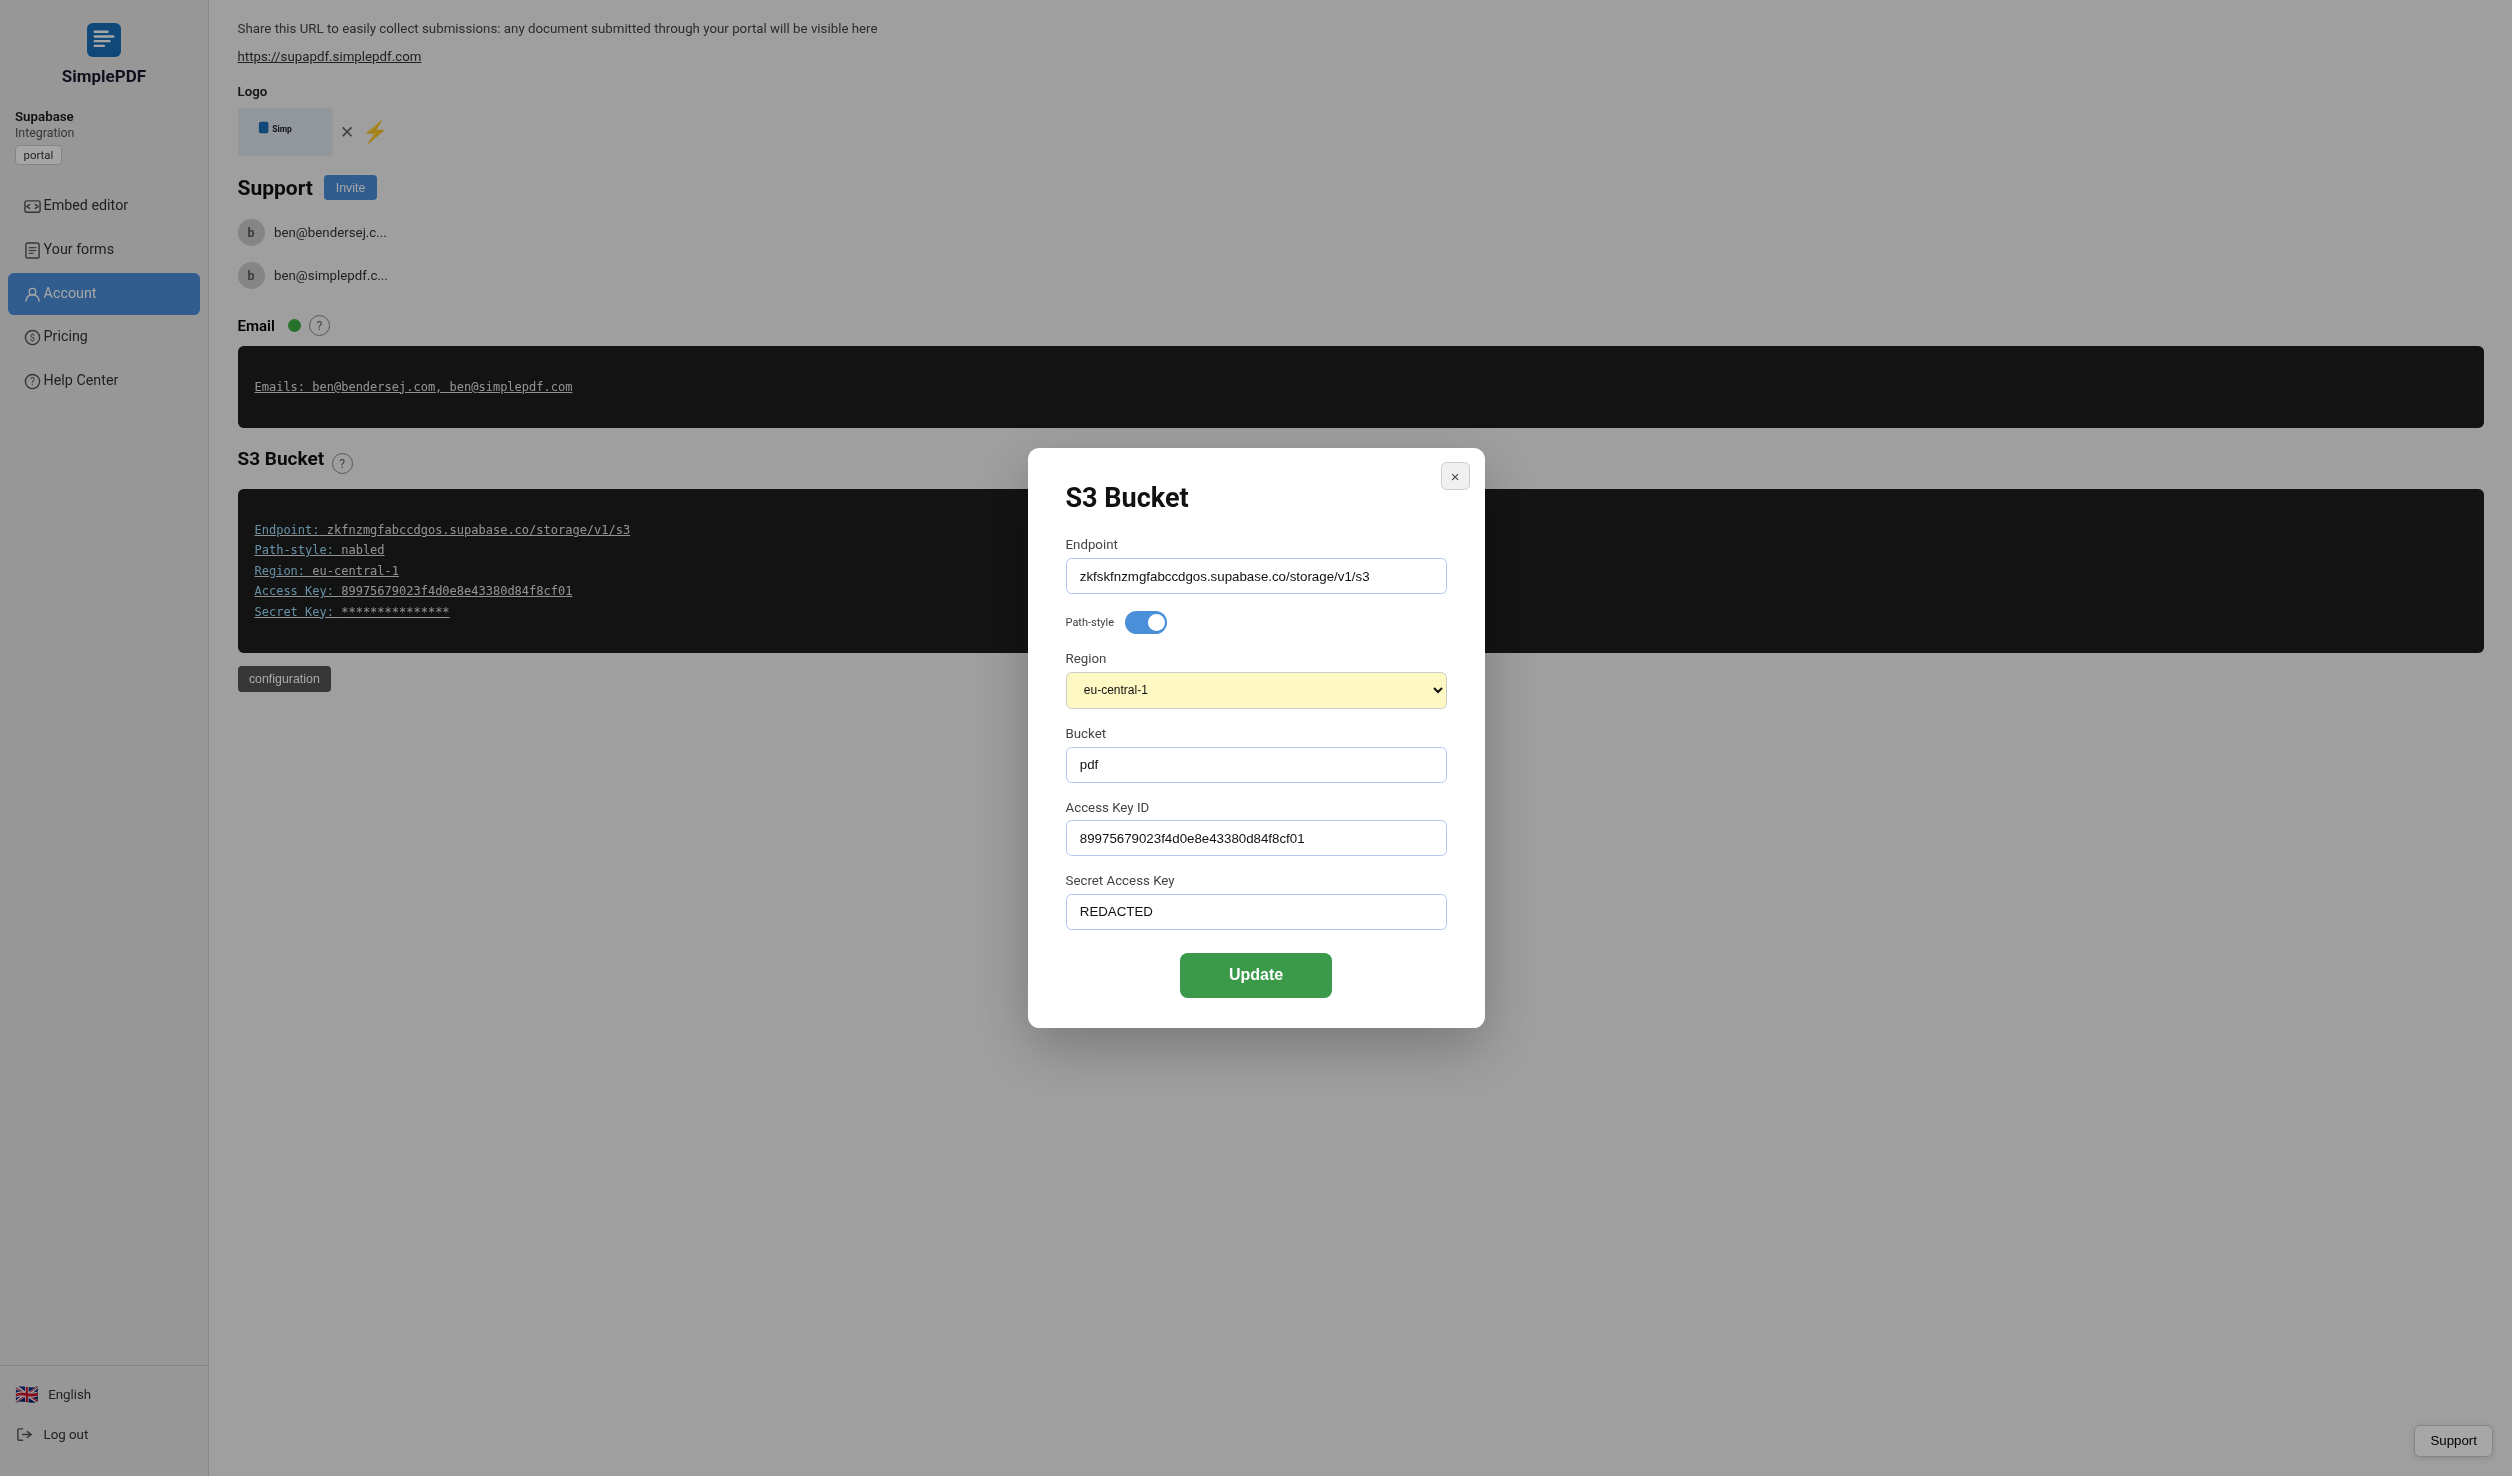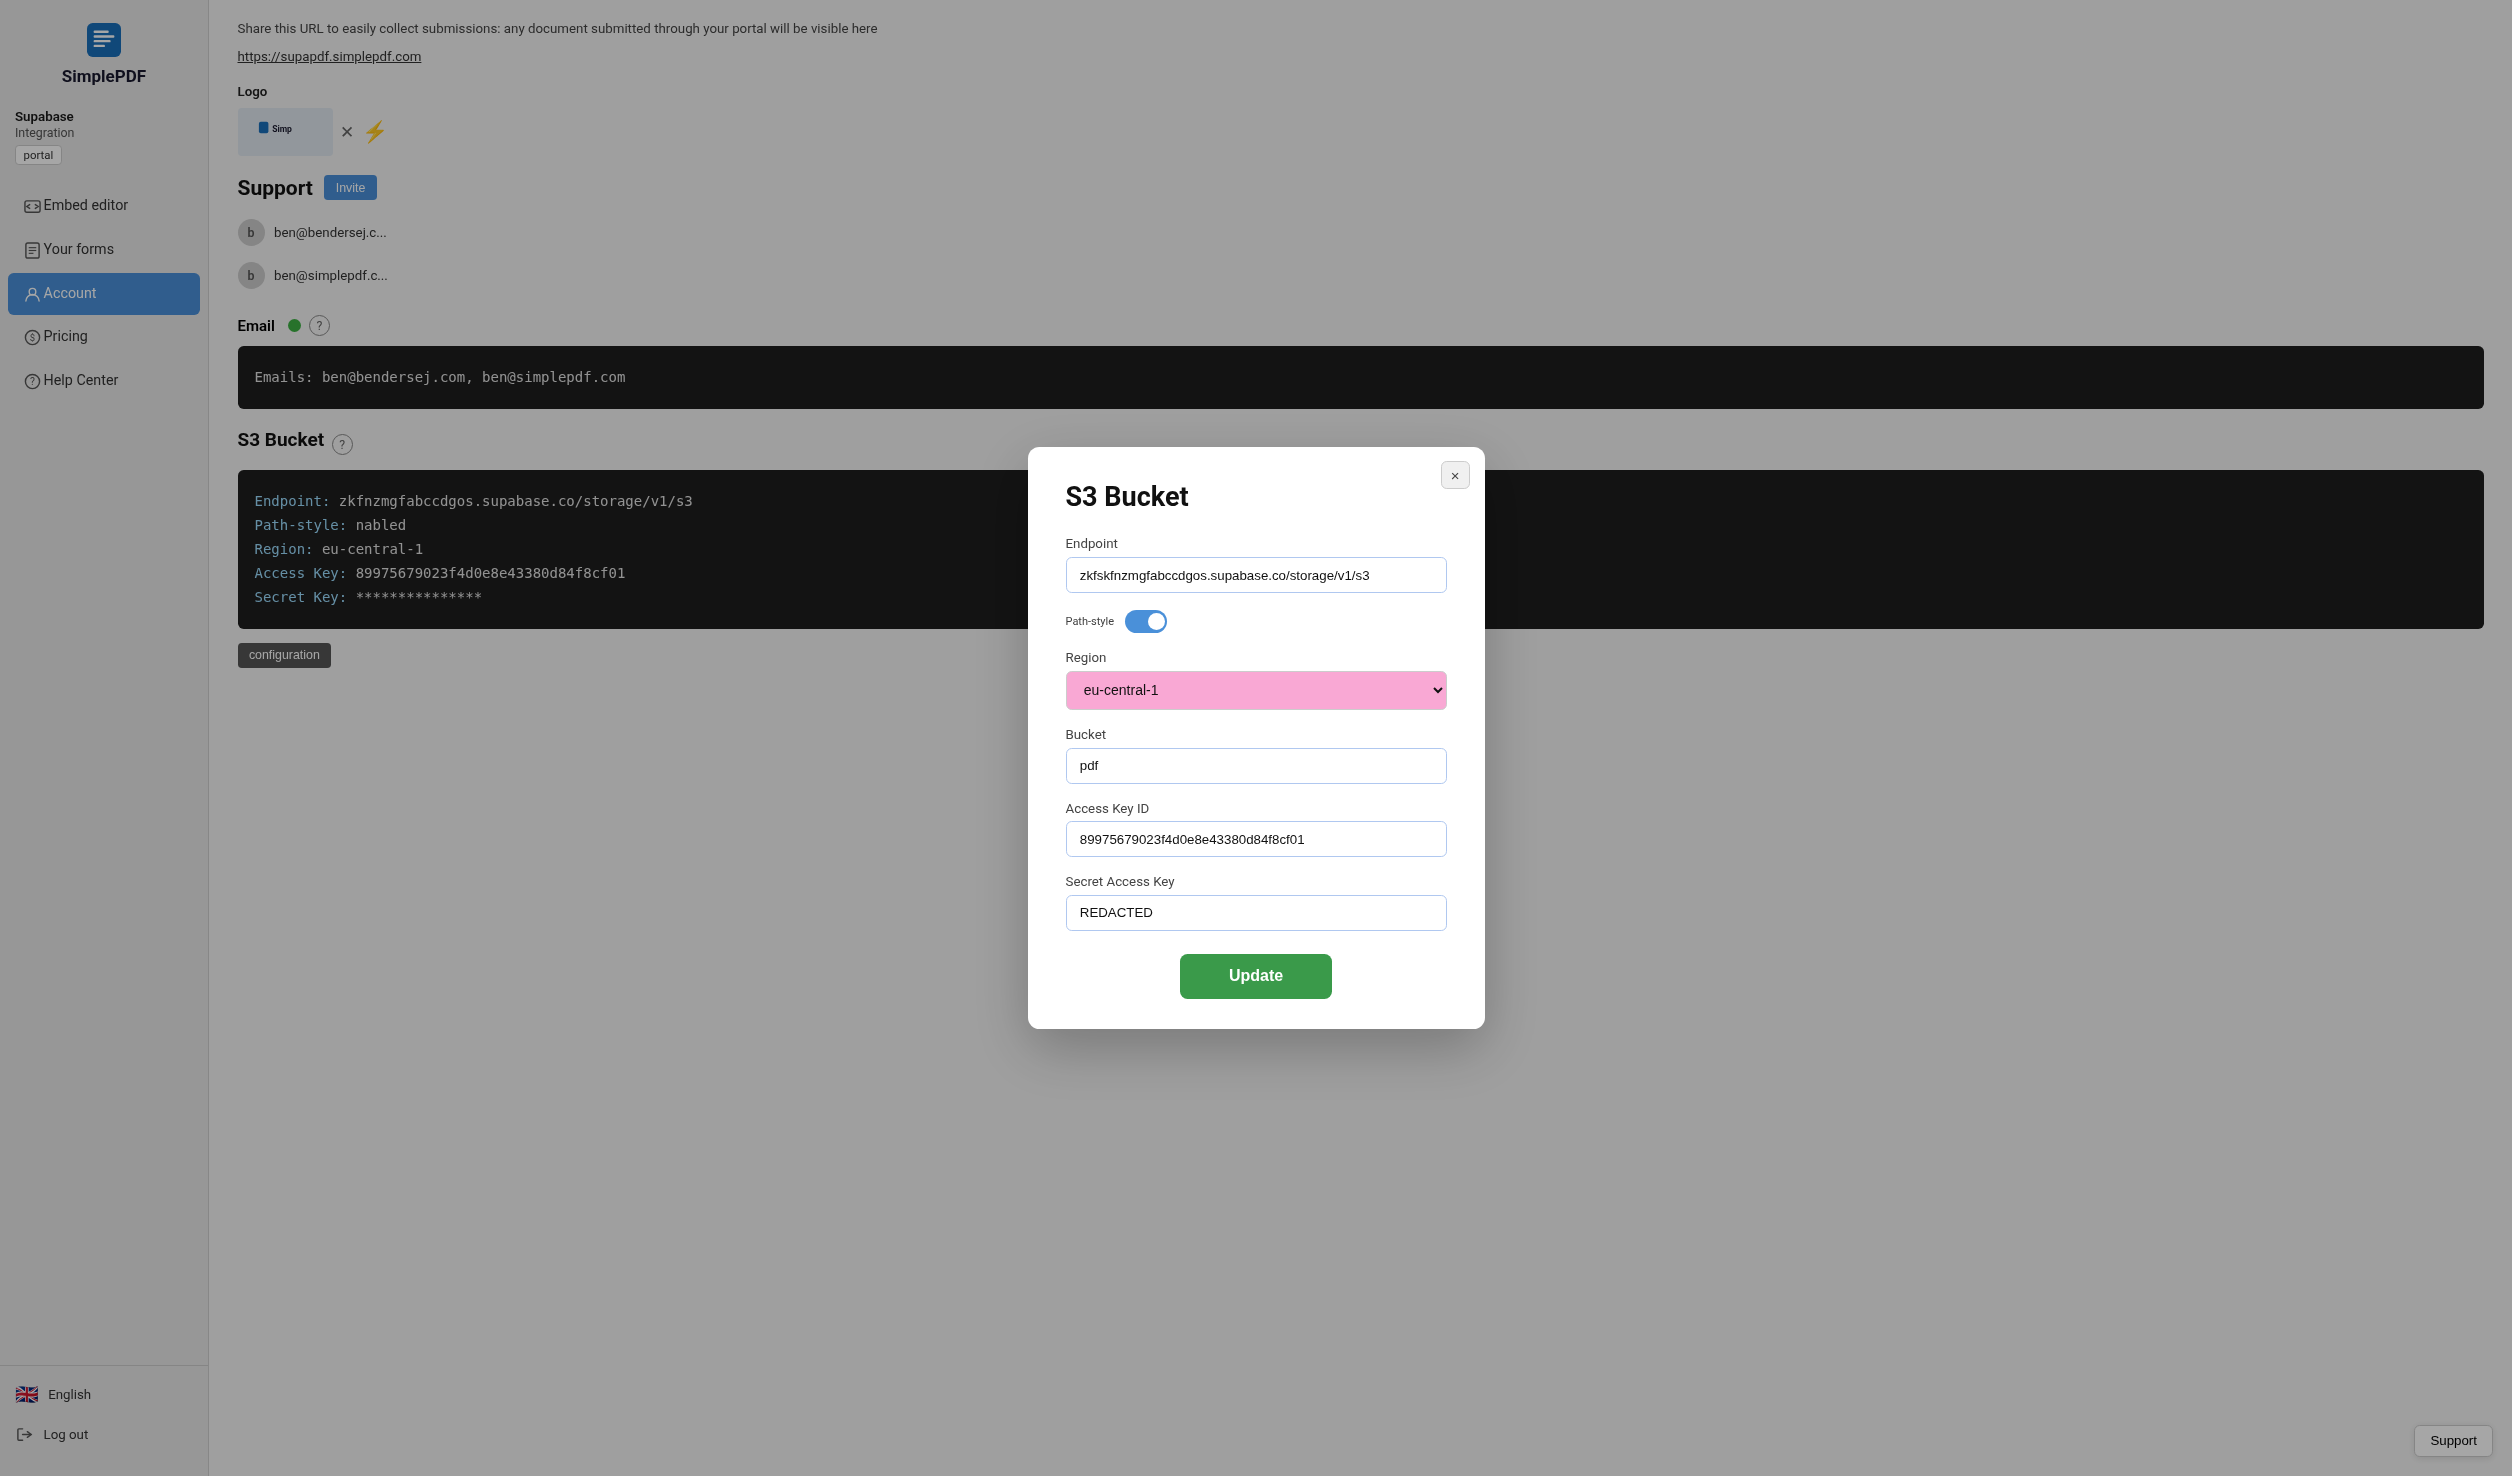--- a/index.html
+++ b/index.html
@@ -212,25 +212,26 @@
       justify-content: center;
       font-size: 12.4px;
       font-weight: 600;
       color: #555;
     }
 
     .dark-box {
       background: #1e1e1e;
       color: #e0e0e0;
       border-radius: 5.7px;
-      padding: 20px 17px;
+      padding: 31px 17px;
       font-family: monospace;
-      font-size: 14px;
+      font-size: 12px;
       margin-bottom: 13.3px;
       line-height: 1.7;
+      text-decoration: underline;
     }
     .dark-box .key { color: #9cdcfe; }
 
     .section-heading {
       font-size: 19px;
       font-weight: 700;
       color: #111;
       margin-bottom: 9.5px;
     }
 
@@ -312,23 +313,23 @@
       font-size: 13.3px;
       color: #111;
       background: #fff;
       outline: none;
     }
     .modal-select {
       width: 100%;
       border: 1.4px solid #ccc;
       border-radius: 5.7px;
       padding: 9.5px 13.3px;
-      font-size: 14px;
+      font-size: 12px;
       color: #111;
-      background: #f9a8d4;
+      background: #fef9c3;
       appearance: auto;
       outline: none;
     }
     .path-style-row {
       display: flex;
       align-items: center;
       gap: 11.4px;
       margin-bottom: 17px;
     }
     .path-style-label {

